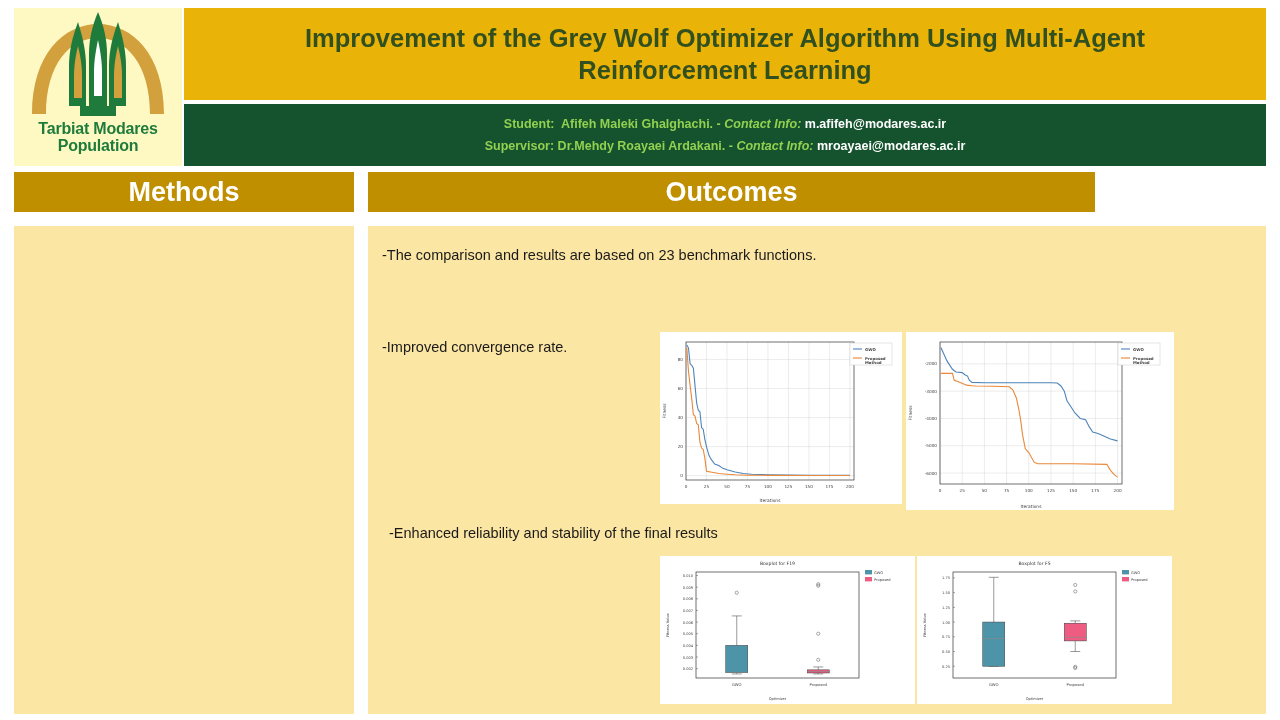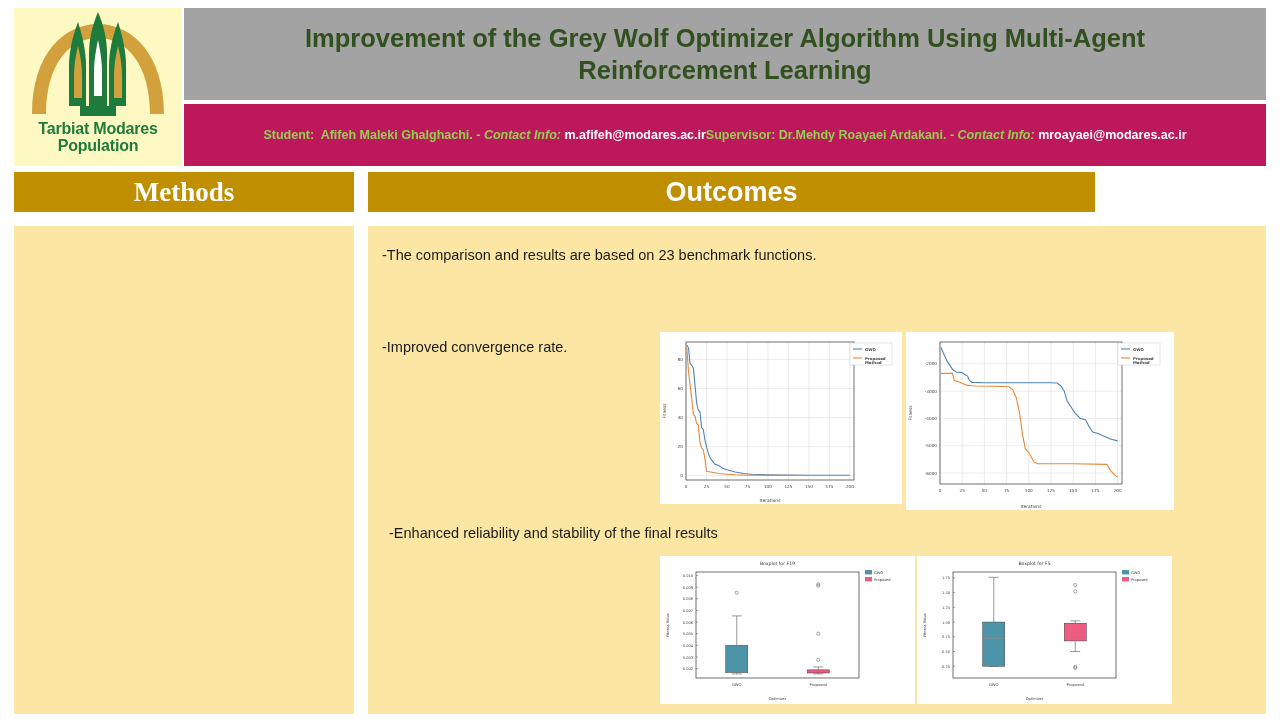--- a/index.html
+++ b/index.html
@@ -41,41 +41,42 @@
     color: #1E7B3C;
     font-weight: bold;
     font-size: 16px;
     line-height: 17px;
     letter-spacing: -0.2px;
   }
   .title-bar {
     position: absolute;
     left: 184px; top: 8px;
     width: 1082px; height: 92px;
-    background: #a3a3a3;
+    background: #eab308;
     display: flex;
     align-items: center;
     justify-content: center;
     box-sizing: border-box;
     padding: 0 32px;
   }
   .title-bar h1 {
     margin: 0;
     font-size: 25.5px;
     line-height: 32px;
     font-weight: bold;
     color: #32501F;
     text-align: center;
   }
   .contact-bar {
     position: absolute;
     left: 184px; top: 104px;
     width: 1082px; height: 62px;
-    background: #be185d;
+    background: #14532d;
     display: flex;
+    flex-direction: column;
     align-items: center;
     justify-content: center;
   }
   .contact-line {
     color: #92D050;
     font-size: 12.5px;
     font-weight: bold;
     line-height: 14px;
     margin: 4px 0;
     white-space: nowrap;
@@ -96,21 +97,21 @@
     display: flex;
     align-items: center;
     justify-content: center;
   }
   .sec-head span {
     color: #ffffff;
     font-size: 27px;
     font-weight: bold;
     line-height: 30px;
   }
-  #methods-head { left: 14px; top: 172px; width: 340px; font-family: Liberation Serif, serif; }
+  #methods-head { left: 14px; top: 172px; width: 340px; }
   #outcomes-head { left: 368px; top: 172px; width: 727px; }
 
   
   .panel {
     position: absolute;
     background: #FCE6A4;
   }
   #methods-panel { left: 14px; top: 226px; width: 340px; height: 488px; }
   #outcomes-panel { left: 368px; top: 226px; width: 898px; height: 488px; }
 

